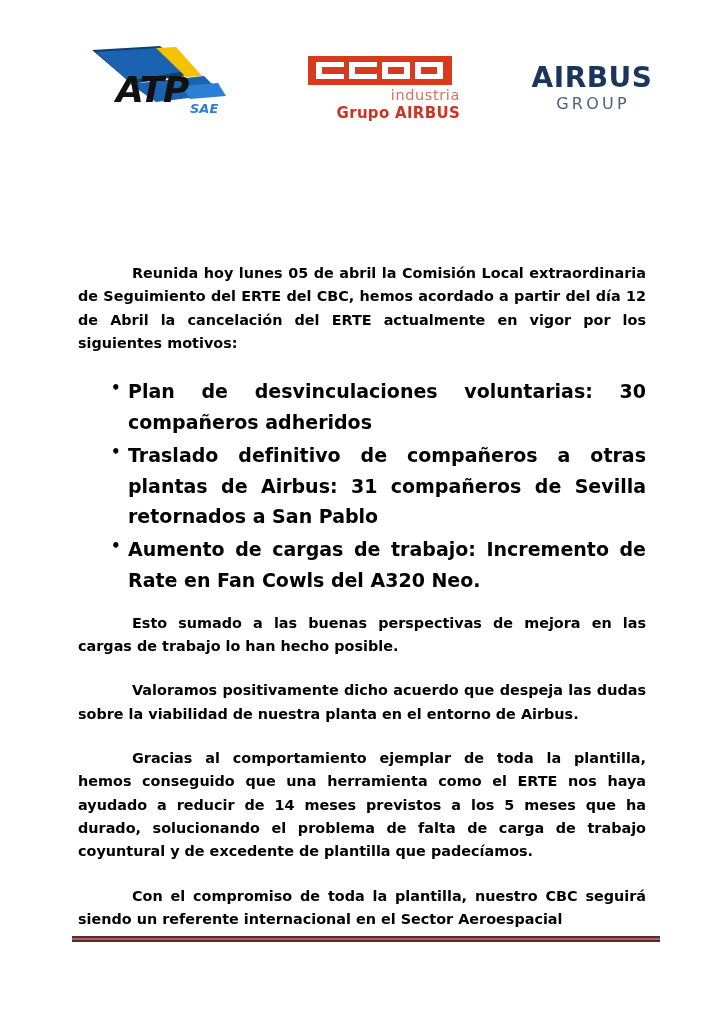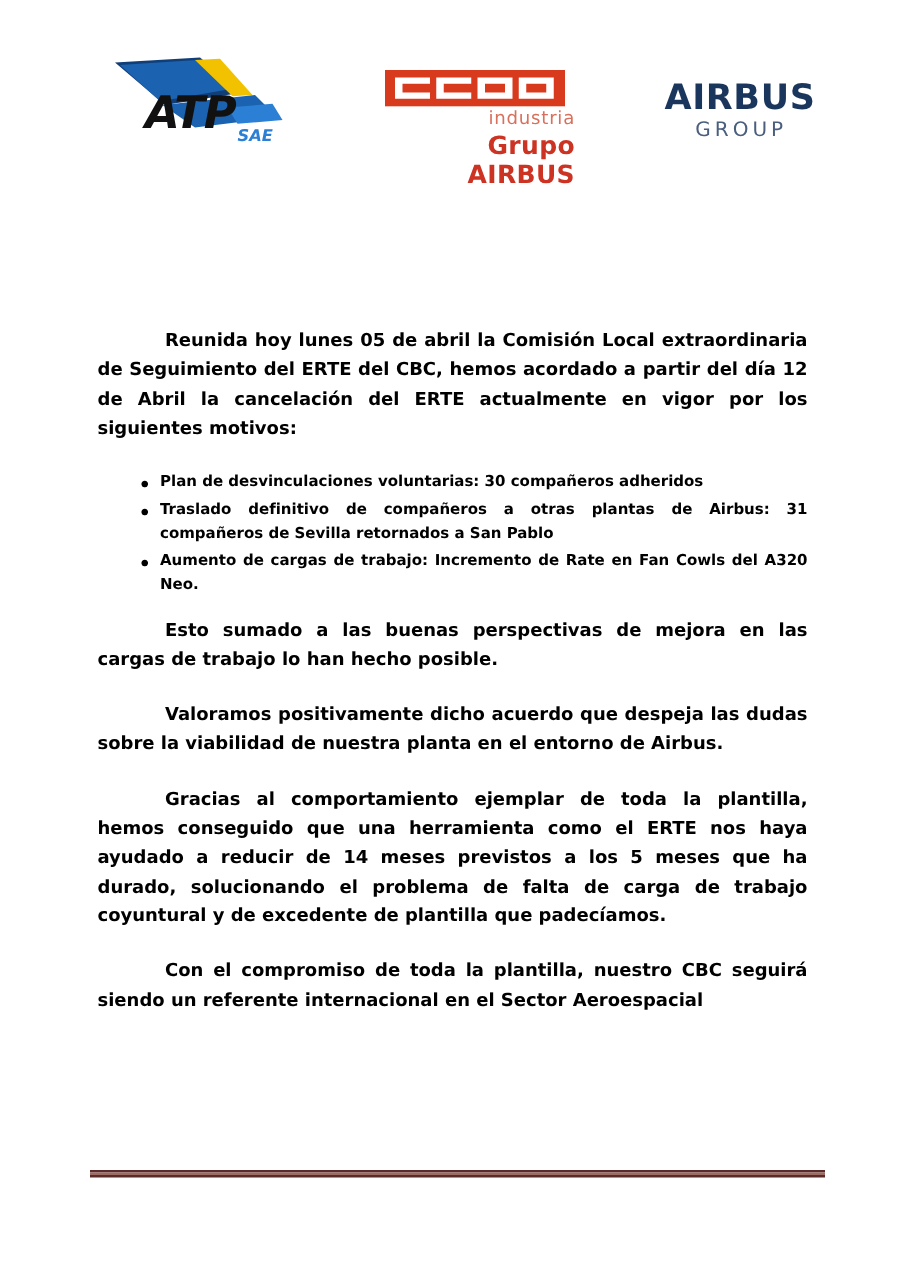--- a/index.html
+++ b/index.html
@@ -65,21 +65,21 @@
   .ccoo-industria {
     font-family: "DejaVu Sans", "Liberation Sans", sans-serif;
     font-size: 14.5px;
     color: #D8705C;
     letter-spacing: 0.6px;
     margin-top: 2px;
     line-height: 1.15;
   }
   .ccoo-grupo {
     font-family: "DejaVu Sans", "Liberation Sans", sans-serif;
-    font-size: 20px;
+    font-size: 15px;
     font-weight: bold;
     color: #CC3322;
     letter-spacing: 0.3px;
     line-height: 1.15;
     margin-top: 1px;
   }
 
   
   .airbus-logo {
     position: absolute;
@@ -154,21 +154,21 @@
   p.para:last-child { margin-bottom: 0; }
 
   ul.bullets {
     list-style: none;
     margin: 0 0 16px 0;
     padding: 0;
   }
   ul.bullets li {
     position: relative;
     font-family: "DejaVu Sans", "Liberation Sans", sans-serif;
-    font-size: 12px;
+    font-size: 19px;
     font-weight: bold;
     line-height: 1.62;
     text-align: justify;
     color: #000000;
     padding-left: 50px;
     margin-bottom: 2px;
   }
   ul.bullets li::before {
     content: "\2022";
     position: absolute;

